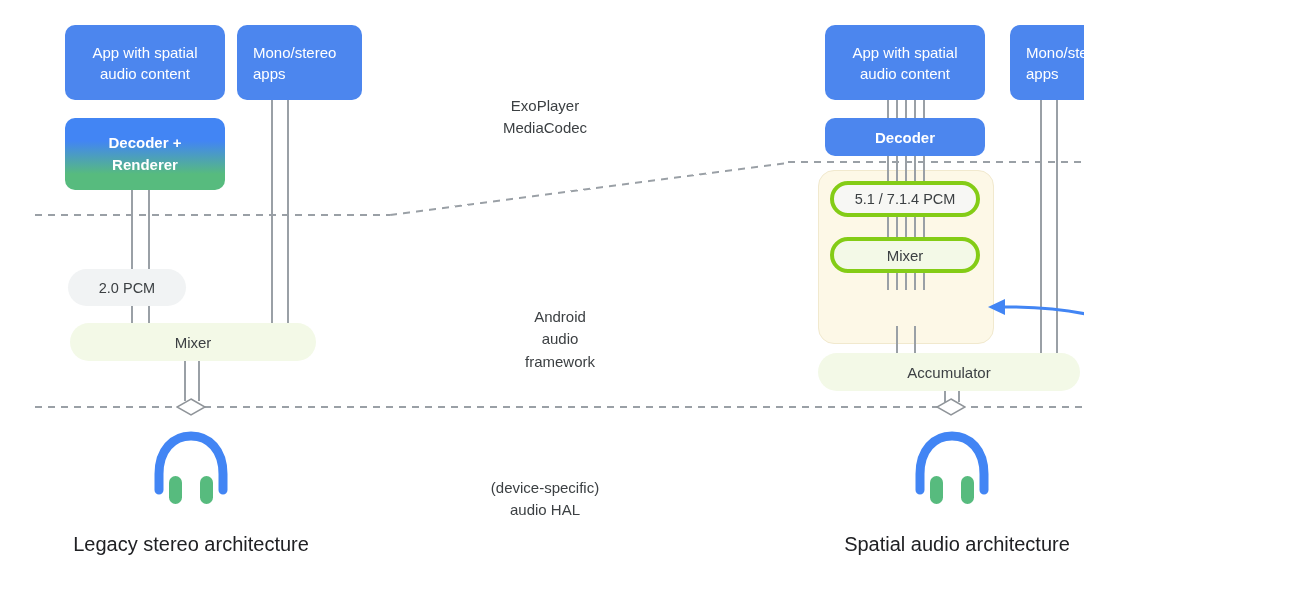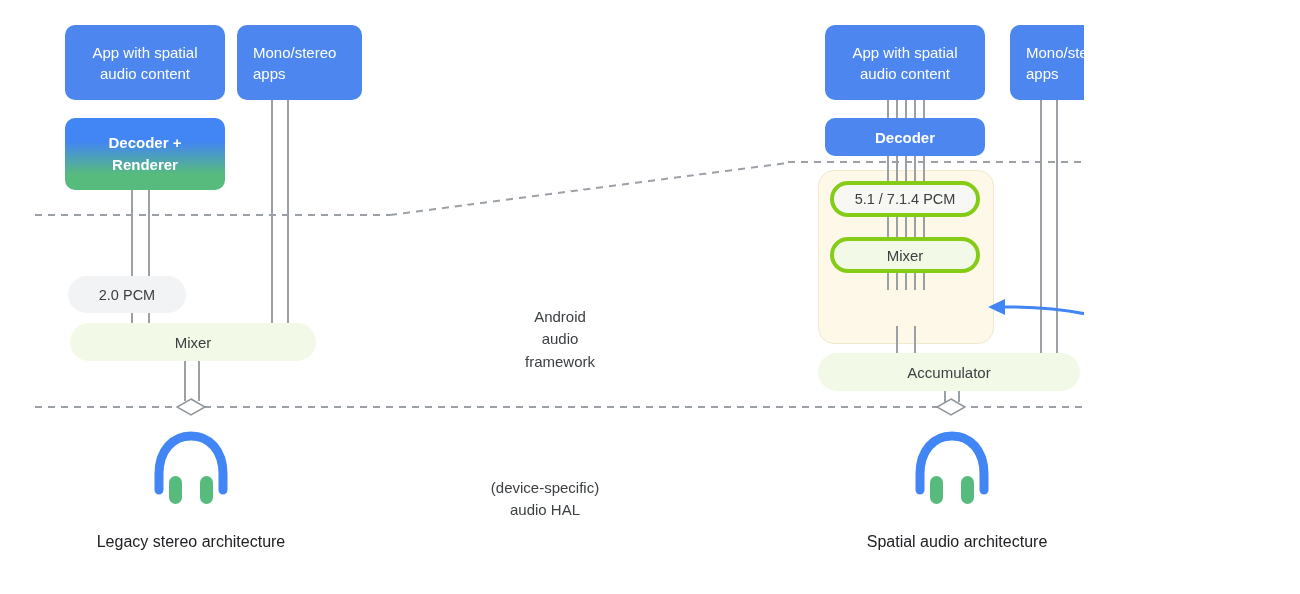--- a/index.html
+++ b/index.html
@@ -36,21 +36,21 @@
   .vline{position:absolute;width:1.5px;background:#9aa0a6;}
   .dashh{
     position:absolute;height:1.6px;
     background:repeating-linear-gradient(90deg,#9aa0a6 0 7px,transparent 7px 13px);
   }
   .midlabel{
     position:absolute;color:#3c4043;font-size:15px;line-height:1.5;
     text-align:center;white-space:pre-line;
   }
   .caption{
-    position:absolute;color:#202124;font-size:16px;text-align:center;
+    position:absolute;color:#202124;font-size:20px;text-align:center;
   }
   .smalllabel{position:absolute;color:#3c4043;font-size:10px;text-align:center;}
   .preline{white-space:pre-line;}
   svg{display:block;}
 </style>
 </head>
 <body>
 
 <div class="canvas">
 
@@ -83,21 +83,21 @@
   <div class="bluebox" style="left:65px;top:25px;width:160px;height:75px;">
     <span>App with spatial audio content</span>
   </div>
   <div class="bluebox leftalign" style="left:237px;top:25px;width:125px;height:75px;">
     <span>Mono/stereo apps</span>
   </div>
   <div class="gradbox" style="left:65px;top:118px;width:160px;height:72px;">
     <span class="preline">Decoder +
 Renderer</span>
   </div>
-  <div class="pill pill-gray" style="left:68px;top:269px;width:118px;height:37px;margin-top:7px;">
+  <div class="pill pill-gray" style="left:68px;top:269px;width:118px;height:37px;">
     <span>2.0 PCM</span>
   </div>
   <div class="pill pill-green" style="left:70px;top:323px;width:246px;height:38px;font-size:15px;">
     <span>Mixer</span>
   </div>
 
   <div class="bluebox" style="left:825px;top:25px;width:160px;height:75px;">
     <span>App with spatial audio content</span>
   </div>
   <div class="bluebox leftalign" style="left:1010px;top:25px;width:125px;height:75px;">
@@ -142,20 +142,24 @@
     <line x1="53" y1="32" x2="61" y2="32" stroke="#4285f4" stroke-width="5" stroke-linecap="round"></line>
     <g transform="rotate(45 32 32)">
       <ellipse cx="32" cy="32" rx="7" ry="14" fill="#57bb7e"></ellipse>
       <circle cx="32" cy="32" r="3" fill="#ffffff"></circle>
     </g>
   </svg>
   <div class="smalllabel" style="left:1134px;top:497px;width:110px;">
     <span>headtracker</span>
   </div>
 
+  <div class="midlabel" style="left:470px;top:72px;width:150px;">
+    <span class="preline">ExoPlayer
+MediaCodec</span>
+  </div>
   <div class="midlabel" style="left:490px;top:283px;width:140px;">
     <span class="preline">Android
 audio
 framework</span>
   </div>
   <div class="midlabel" style="left:470px;top:454px;width:150px;">
     <span class="preline">(device-specific)
 audio HAL</span>
   </div>
 

